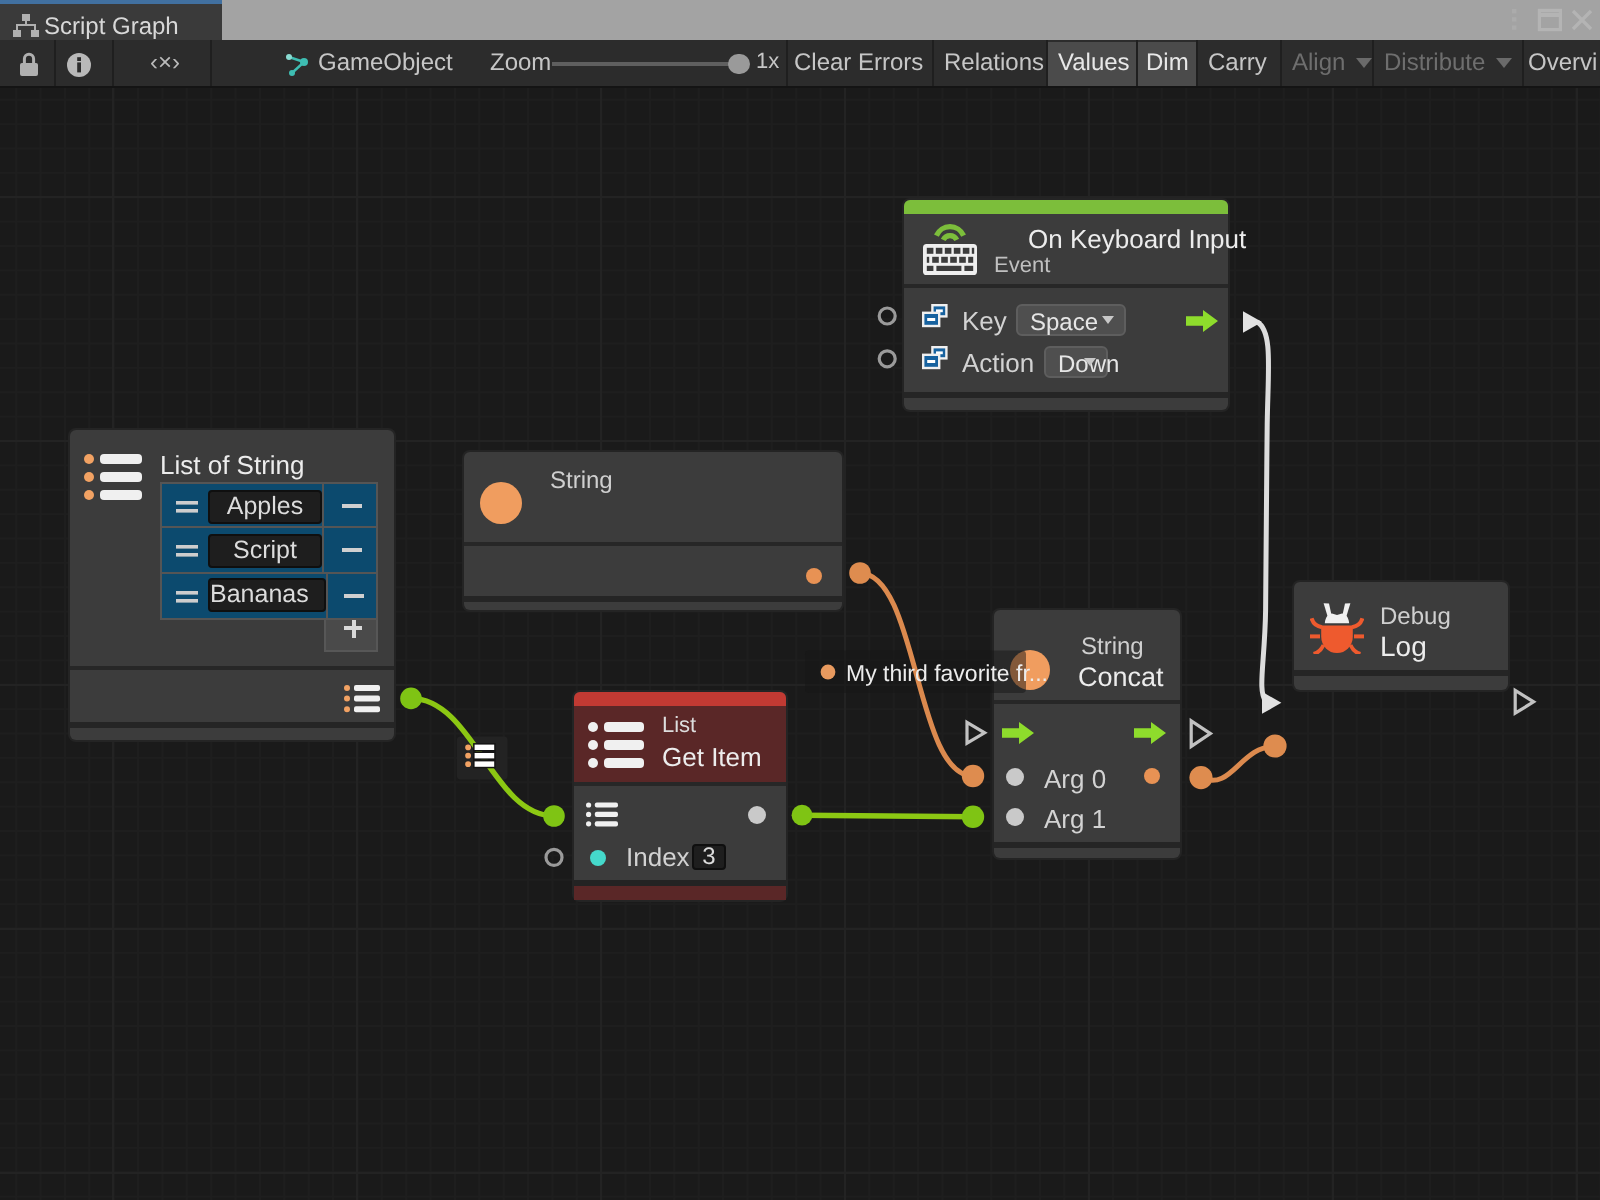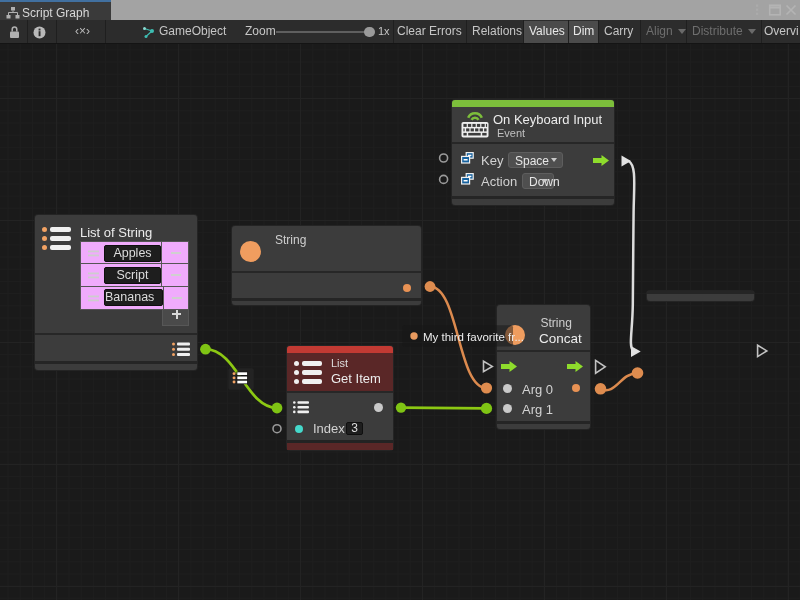--- a/index.html
+++ b/index.html
@@ -136,21 +136,21 @@
             <rect x="6.1" y="18.4" width="3.3" height="3"></rect>
             <rect x="10.6" y="18.4" width="3.3" height="3"></rect>
             <rect x="15.1" y="18.4" width="3.3" height="3"></rect>
             <rect x="19.6" y="18.4" width="3.3" height="3"></rect>
             <rect x="24.1" y="18.4" width="2.5" height="3"></rect>
     <rect x="3.4" y="22.9" width="3.3" height="2.6"></rect>
             <rect x="8.2" y="22.9" width="12.5" height="2.6"></rect>
             <rect x="22.2" y="22.9" width="4.4" height="2.6"></rect>
    </g>
   </svg>
-  <div class="ntitle" style="left:41px;top:5px">On Keyboard Input</div>
+  <div class="ntitle" style="left:62px;top:5px">On Keyboard Input</div>
   <div class="nsub" style="left:45px;top:20px">Event</div>
  </div>
  <div class="nbody" style="height:54px">
   <svg class="abs" style="left:9px;top:8px" width="13" height="12" viewBox="0 0 13 12">
    <rect x="5.2" y="0.6" width="7" height="5.6" fill="#17629f" stroke="#f0f0f0" stroke-width="1.2"></rect>
           <rect x="7" y="2.7" width="3.4" height="1.4" fill="#fff"></rect>
    <rect x="0.6" y="4.4" width="8" height="6.6" fill="#17629f" stroke="#f0f0f0" stroke-width="1.2"></rect>
           <rect x="2.6" y="7" width="4" height="1.5" fill="#fff"></rect>
   </svg>
   <div class="plab" style="left:29px;top:9px">Key</div>
@@ -184,21 +184,21 @@
             <rect x="0" y="19" width="5" height="5" rx="2.5"></rect>
           </g>
    <g fill="#f0f0f0">
             <rect x="8" y="1" width="21" height="5" rx="2"></rect>
             <rect x="8" y="10" width="21" height="5" rx="2"></rect>
             <rect x="8" y="19" width="21" height="5" rx="2"></rect>
           </g>
   </svg>
   <div class="ntitle" style="left:45px;top:10px">List of String</div>
   <div class="abs" style="left:45px;top:26px;width:109px">
-   <div style="background:#f0abfc;border:1px solid #555;height:69px">
+   <div style="background:#0c4a6e;border:1px solid #555;height:69px">
     <div style="position:relative;height:22.3px;border-bottom:1px solid #555">
      <svg class="abs" style="left:7px;top:8px" width="11" height="7" viewBox="0 0 11 7">
                 <g fill="#cdcdcd">
                   <rect y="0.5" width="11" height="1.8"></rect>
                   <rect y="4.5" width="11" height="1.8"></rect>
                 </g>
               </svg>
      <div class="field" style="left:23px;top:2.5px;width:57px;height:17px;font-size:12.5px;text-align:center;line-height:15px">Apples</div>
      <div class="abs" style="left:80px;top:0;width:28px;height:22px;border-left:1px solid #555">
                 <div class="abs" style="left:9px;top:10px;width:10px;height:2px;background:#d0d0d0"></div>
@@ -312,20 +312,40 @@
         </svg>
   <div class="pdot" style="left:6.2px;top:31.5px;width:9px;height:9px;background:#c9c9c9"></div>
   <div class="plab" style="left:25px;top:29.5px">Arg 0</div>
   <div class="pdot" style="left:75.4px;top:32px;width:8px;height:8px;background:#e89254"></div>
   <div class="pdot" style="left:6.2px;top:51.5px;width:9px;height:9px;background:#c9c9c9"></div>
   <div class="plab" style="left:25px;top:49.5px">Arg 1</div>
  </div>
  <div class="nfoot" style="height:8px"></div>
 </div>
 <div class="node" style="left:647px;top:291px;width:107px">
+ <div class="nhead" style="height:44px">
+  <svg class="abs" style="left:8px;top:10px" width="27" height="26" viewBox="0 0 27 26">
+   <g stroke="#ee5a2e" stroke-width="2" fill="none">
+    <path d="M6,12.6 C3.5,12.2 1.5,10.6 0.8,8.2"></path>
+            <path d="M21,12.6 C23.5,12.2 25.5,10.6 26.2,8.2"></path>
+    <line x1="0" y1="17.2" x2="5" y2="17.2"></line>
+            <line x1="22" y1="17.2" x2="27" y2="17.2"></line>
+    <path d="M6.8,21.5 C5.6,24 4,25.4 1.8,26"></path>
+            <path d="M20.2,21.5 C21.4,24 23,25.4 25.2,26"></path>
+   </g>
+   <path d="M5.6,11.8 h15.8 v5.4 a7.9,8.3 0 0 1 -15.8,0 z" fill="#ee5a2e"></path>
+   <g fill="#f0f0f0">
+    <path d="M8.9,7.5 L6.8,0.6 L9.5,0.8 L10.7,6.3 z"></path>
+    <path d="M18.1,7.5 L20.2,0.6 L17.5,0.8 L16.3,6.3 z"></path>
+    <path d="M7.4,10.6 C7.8,7.4 9.2,6 11,5.8 L13.5,6.5 L16,5.8 C17.8,6 19.2,7.4 19.6,10.6 z"></path>
+   </g>
+  </svg>
+  <div class="nsub" style="left:43px;top:10px;font-size:12px;color:#cfcfcf">Debug</div>
+  <div class="ntitle" style="left:43px;top:24px;font-size:14px">Log</div>
+ </div>
  <div class="nfoot" style="height:10px"></div>
 </div>
 <svg class="abs" style="left:0;top:0;z-index:5" width="800" height="600" viewBox="0 0 800 600">
 
  <rect x="228.4" y="368.2" width="25.4" height="21.6" rx="2" fill="#232323"></rect>
  <rect x="402.5" y="325.3" width="110.5" height="21.2" rx="2" fill="rgba(22,22,22,0.5)"></rect>
 
  <path d="M205.5,349.2 C237,349.5 246,407.8 277,408" stroke="#8cc813" stroke-width="2.7" fill="none"></path>
  <path d="M401,407.6 L486.5,408.4" stroke="#8cc813" stroke-width="2.7" fill="none"></path>
  <path d="M430,286.5 C459,287 457.5,388 486.5,388" stroke="#dc8a4e" stroke-width="2.5" fill="none"></path>

